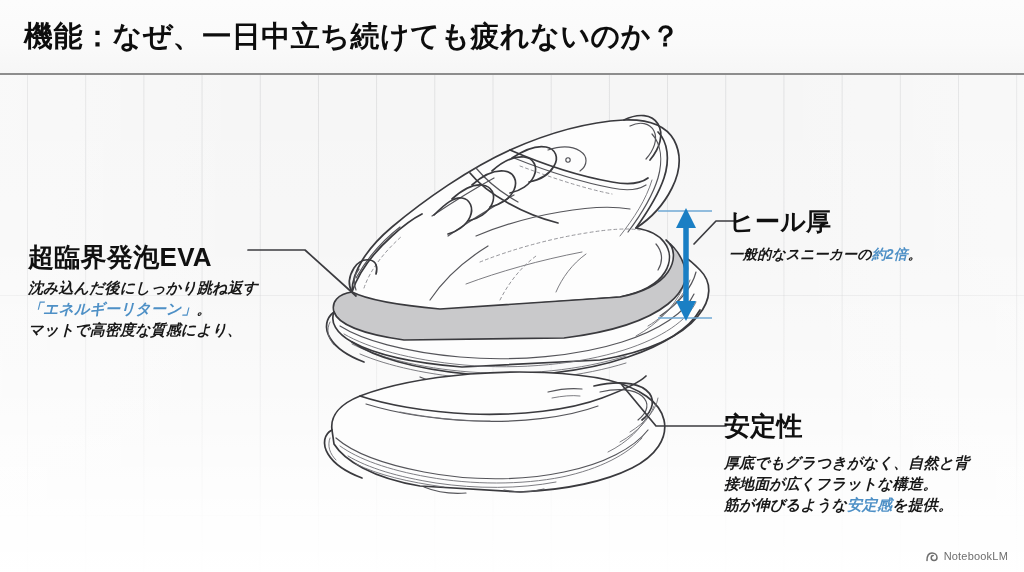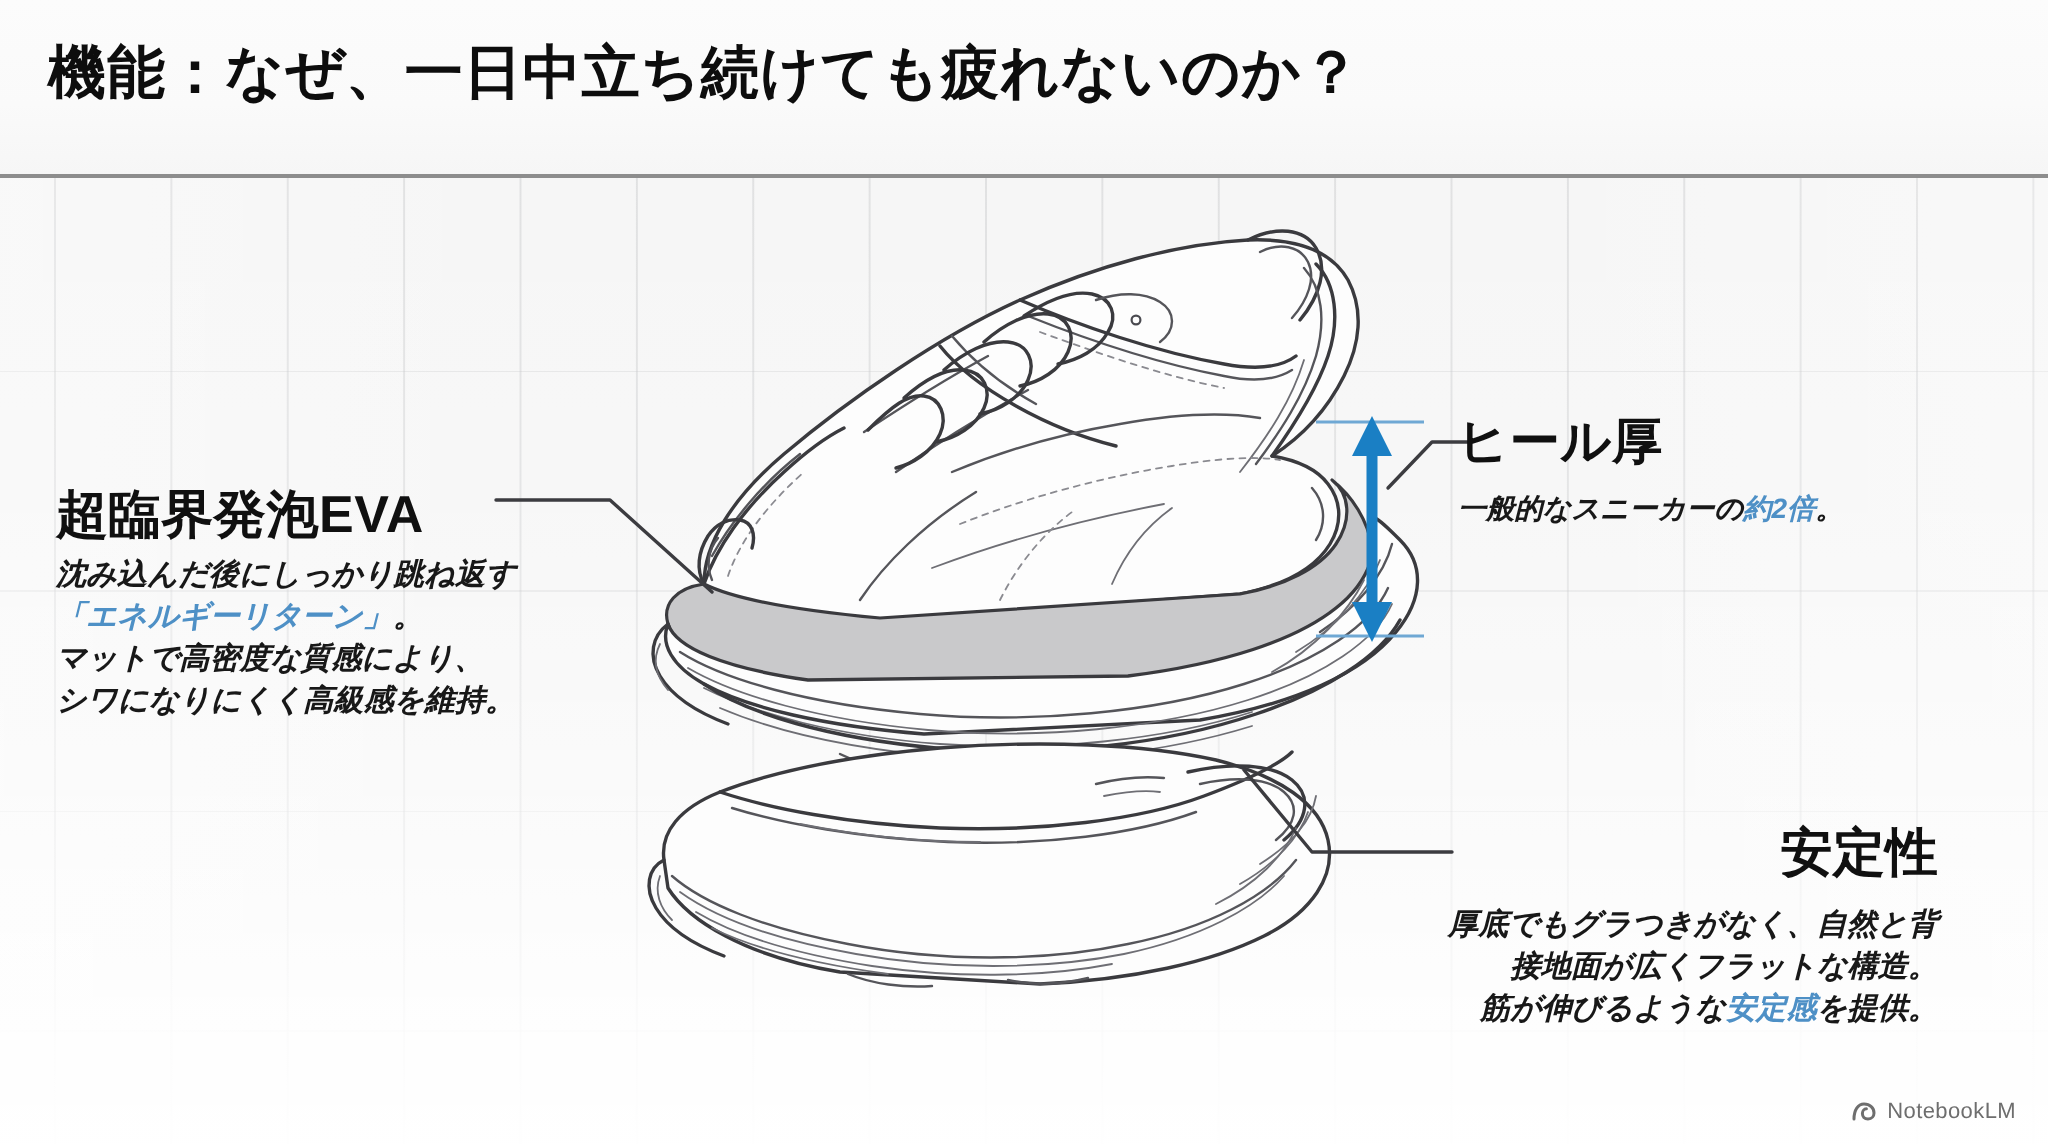--- a/index.html
+++ b/index.html
@@ -41,21 +41,21 @@
     background:linear-gradient(to right,
       rgba(255,255,255,0.30) 0%,
       rgba(255,255,255,0.05) 22%,
       rgba(255,255,255,0.05) 78%,
       rgba(255,255,255,0.28) 100%);
     pointer-events:none;
   }
 
   
   .header {
-    position:absolute; left:0; top:0; width:1024px; height:89px;
+    position:absolute; left:0; top:0; width:1024px; height:75px;
     background:linear-gradient(to bottom,#fcfcfc 0%,#fafafa 60%,#f6f6f6 100%);
     border-bottom:2px solid #8d8d8d;
   }
   .title {
     position:absolute; left:24px; top:17px;
     font-size:29px; font-weight:bold; color:#0d0d0d;
     letter-spacing:0.5px; white-space:nowrap;
   }
 
   
@@ -72,27 +72,27 @@
   }
   .hl { color:#4e90c6; }
 
   #anno-eva { left:28px; top:240px; }
   #anno-eva .anno-h { font-size:26px; margin-bottom:2px; }
 
   #anno-heel { left:729px; top:206px; }
   #anno-heel .anno-h { font-size:25px; line-height:31px; }
   #anno-heel .anno-body { font-size:14px; margin-top:7px;text-align:right; }
 
-  #anno-stab { left:724px; top:409px;text-align:right; }
+  #anno-stab { left:724px; top:409px; }
   #anno-stab .anno-h { font-size:26px; margin-bottom:8px; }
 
   
   .watermark {
     position:absolute; right:16px; bottom:10px;
-    display:flex; align-items:flex-start; gap:5px;
+    display:flex; align-items:flex-end; gap:5px;
     font-size:11px; color:#6e6e6e; letter-spacing:0.2px;
   }
 </style>
 </head>
 <body>
 
 <div id="slide">
 
   <div class="grid-layer"></div>
   <div class="grid-fade"></div>
@@ -260,21 +260,20 @@
     <path class="leader" d="M694,244 L716,221 L736,221"></path>
     <path class="leader" d="M622,385 L656,426 L726,426"></path>
   </svg>
 
   <div class="anno" id="anno-eva">
     <div class="anno-h">超臨界発泡EVA</div>
     <div class="anno-body">
       <div>沈み込んだ後にしっかり跳ね返す</div>
       <div><span class="hl">「エネルギーリターン」</span><span>。</span></div>
       <div>マットで高密度な質感により、</div>
-      <div>シワになりにくく高級感を維持。</div>
     </div>
   </div>
 
   <div class="anno" id="anno-heel">
     <div class="anno-h">
       <div>ヒール厚</div>
     </div>
     <div class="anno-body">
       <span>一般的なスニーカーの</span><span class="hl">約2倍</span><span>。</span>
     </div>

